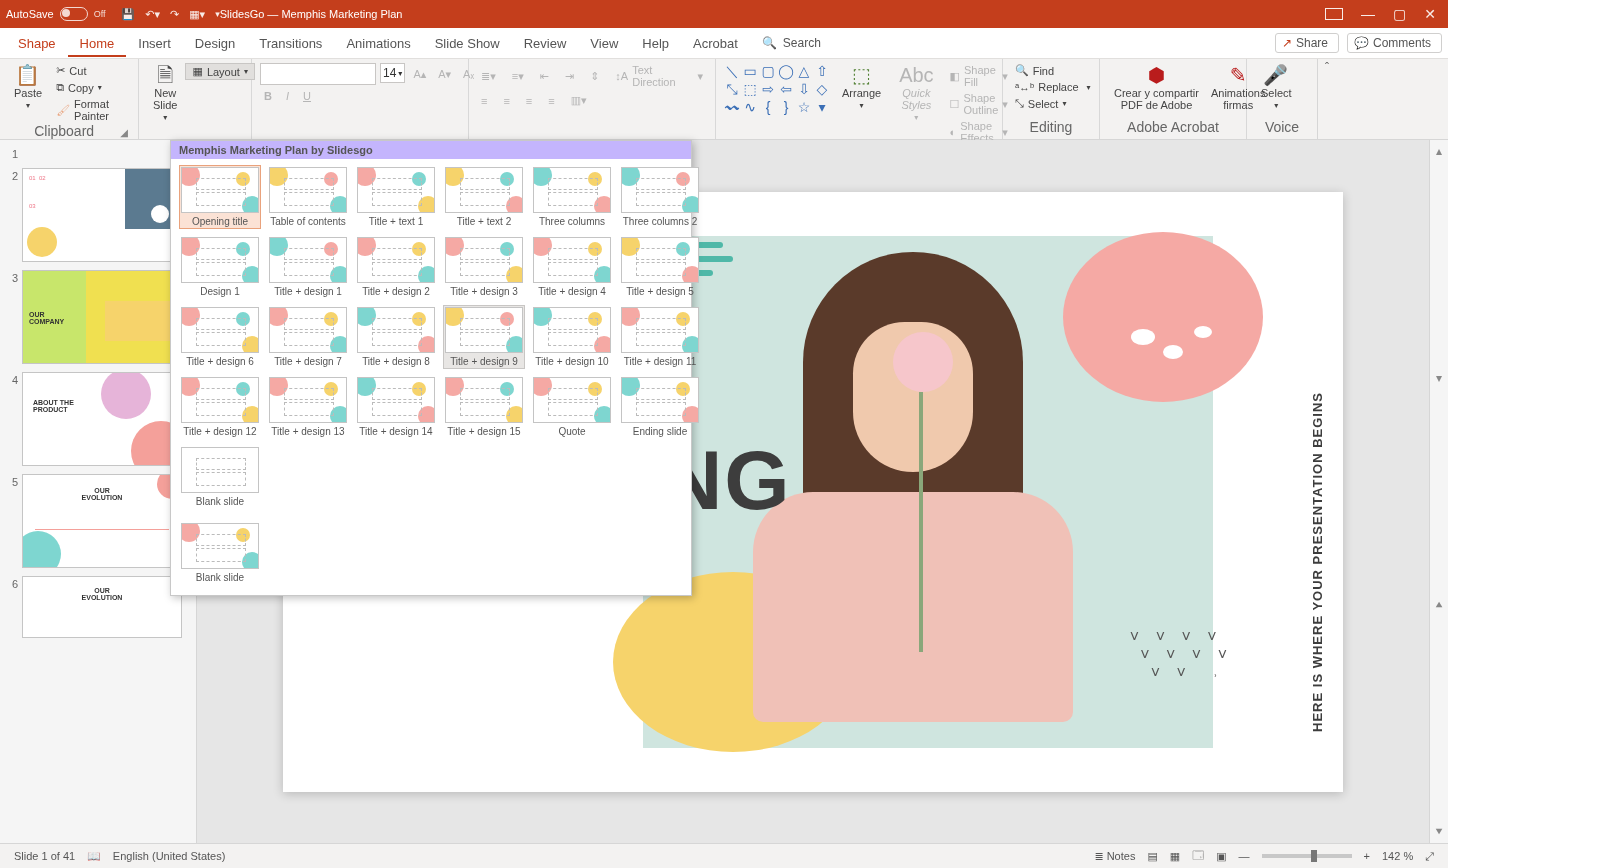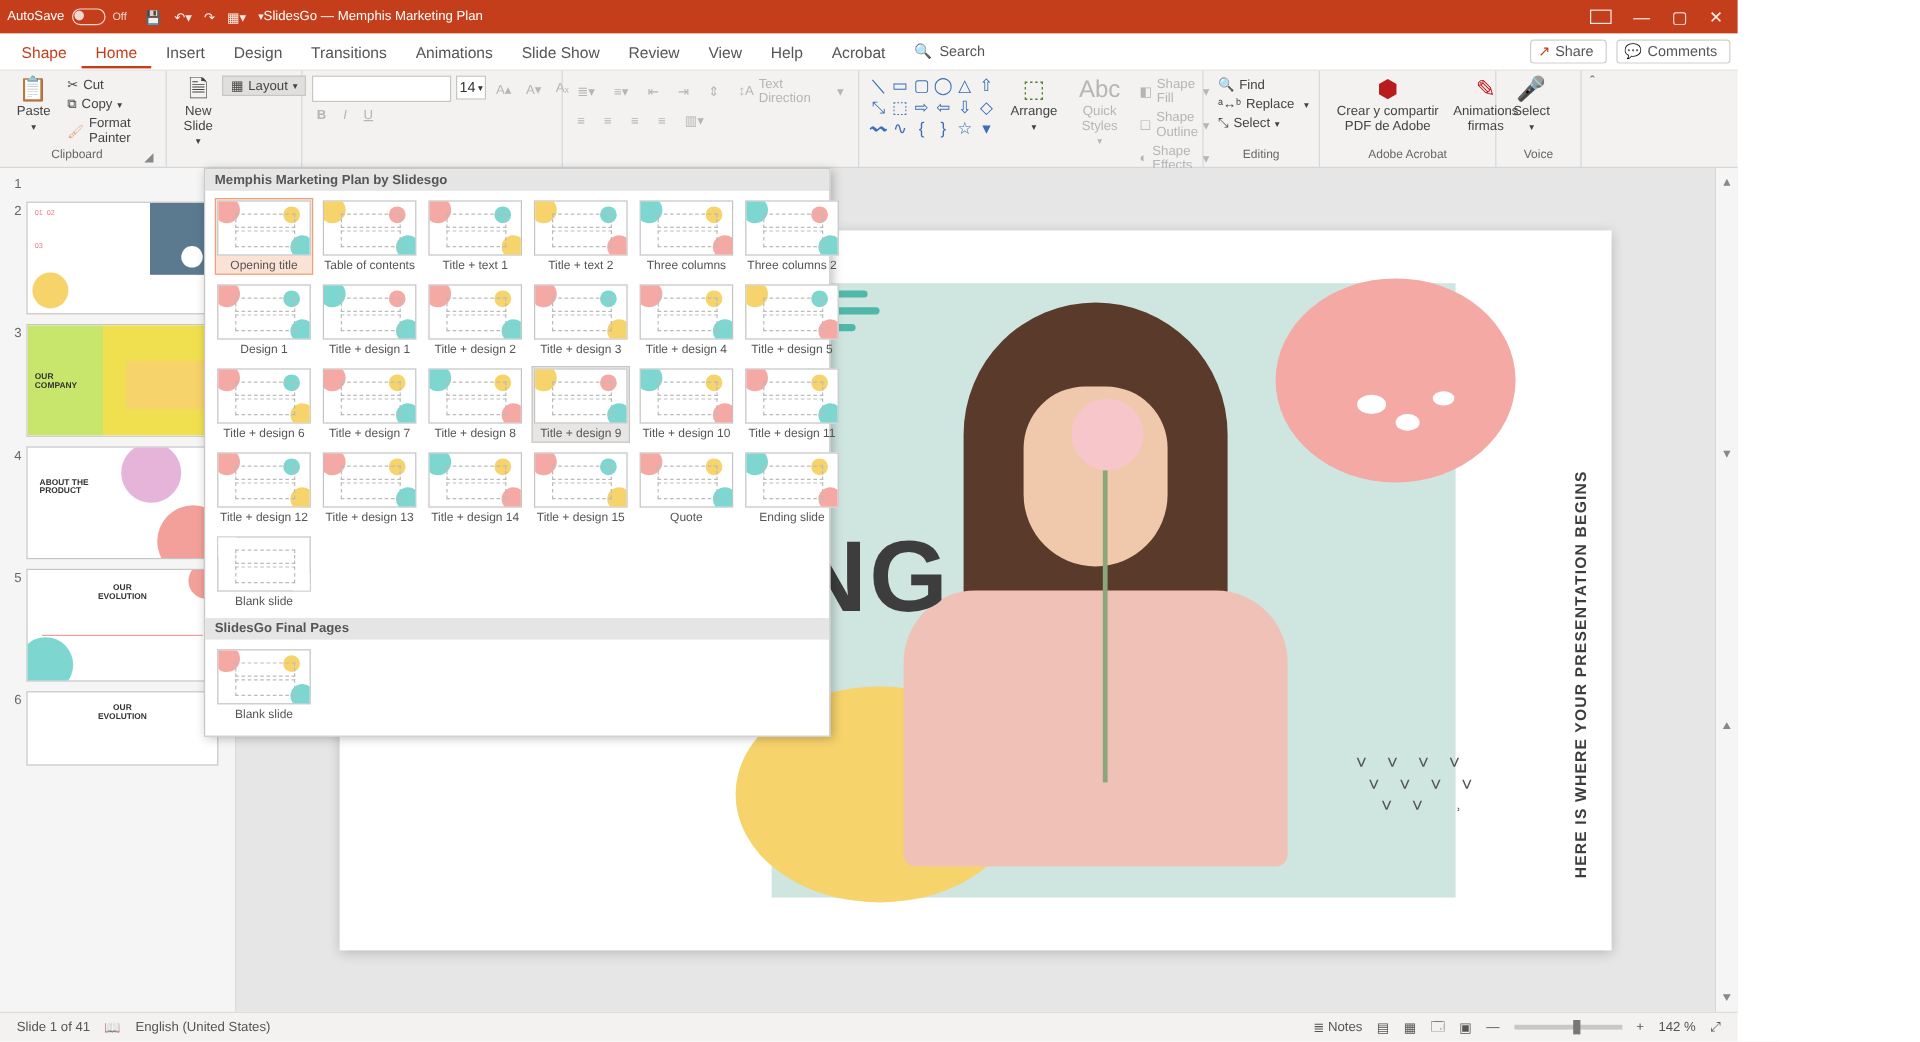--- a/index.html
+++ b/index.html
@@ -19,21 +19,21 @@
 .menu-row{height:30px;background:#fff;border-bottom:1px solid #e1dfdd;display:flex;align-items:center;padding:0 6px;position:relative;}
 .menu-row .tab{padding:6px 12px;color:#555;cursor:pointer;font-size:13px;}
 .menu-row .tab.file{color:#C43E1C;}
 .menu-row .tab.active{color:#C43E1C;border-bottom:2px solid #C43E1C;padding-bottom:4px;}
 .menu-row .right-btns{position:absolute;right:6px;display:flex;gap:8px;}
 .pill{border:1px solid #d0cfce;border-radius:3px;padding:2px 10px 2px 6px;display:flex;align-items:center;gap:4px;color:#555;cursor:pointer;background:#fff;}
 .search-group{display:flex;align-items:center;gap:6px;margin-left:12px;color:#555;cursor:text;}
 
 .ribbon{height:80px;background:#f3f2f1;border-bottom:1px solid #d6d6d6;display:flex;position:relative;}
 .group{display:flex;flex-direction:column;border-right:1px solid #d8d8d8;padding:4px 8px 2px 8px;}
-.group-label{text-align:center;font-size:10px;color:#666;margin-top:auto;padding-bottom:2px;}
+.group-label{text-align:center;font-size:14px;color:#666;margin-top:auto;padding-bottom:2px;}
 .group-body{flex:1;display:flex;align-items:flex-start;}
 .vbtn{display:flex;flex-direction:column;align-items:center;justify-content:center;padding:2px 6px;gap:2px;cursor:pointer;color:#444;font-size:11px;text-align:center;}
 .vbtn .ico{font-size:20px;line-height:1;}
 .hbtn{display:flex;align-items:center;gap:4px;padding:1px 4px;color:#444;cursor:pointer;font-size:11px;}
 .hbtn.dis{color:#b5b5b5;}
 .hstack{display:flex;flex-direction:column;gap:2px;}
 
 .shape-grid{display:grid;grid-template-columns:repeat(6,16px);grid-auto-rows:16px;gap:2px;}
 .shape-grid span{color:#3b6fb6;font-size:14px;line-height:16px;text-align:center;}
 
@@ -51,21 +51,21 @@
 .notes-bar{height:36px;background:#f5f5f5;border-top:1px solid #d6d6d6;display:flex;align-items:center;padding:0 14px;color:#888;}
 .scroll-btns{width:18px;background:#f5f5f5;border-left:1px solid #d6d6d6;display:flex;flex-direction:column;align-items:center;justify-content:space-between;padding:4px 0;}
 
 .status-bar{height:24px;background:#f3f2f1;border-top:1px solid #d6d6d6;display:flex;align-items:center;padding:0 8px;font-size:11px;color:#555;}
 .status-bar .spacer{flex:1;}
 .status-bar .sbtn{padding:0 6px;display:flex;align-items:center;gap:3px;cursor:pointer;}
 .zoom-track{width:90px;height:4px;background:#c8c8c8;position:relative;margin:0 6px;}
 .zoom-track::after{content:"";position:absolute;width:6px;height:12px;background:#777;top:-4px;left:55%;}
 
 .layout-gallery{position:absolute;top:0;left:170px;width:520px;background:#fff;border:1px solid #c8c8c8;box-shadow:2px 2px 8px rgba(0,0,0,0.25);z-index:50;padding-bottom:4px;}
-.layout-section-title{background:#e5e5e5;padding:3px 8px;font-size:11px;font-weight:600;color:#555;}
+.layout-section-title{background:#c4b5fd;padding:3px 8px;font-size:11px;font-weight:600;color:#555;}
 .layout-grid{display:grid;grid-template-columns:repeat(6,1fr);gap:6px;padding:6px 8px;}
 .layout-item{display:flex;flex-direction:column;align-items:center;cursor:pointer;padding:2px;}
 .layout-item.selected{background:#fbe2d5;border:1px solid #e9a27c;padding:1px;}
 .layout-item.hover{background:#e8e6e4;border:1px solid #c8c6c4;padding:1px;}
 .layout-preview{width:76px;height:44px;background:#fff;border:1px solid #c4c4c4;position:relative;overflow:hidden;}
 .layout-label{font-size:10px;color:#555;margin-top:3px;text-align:center;line-height:1.1;}
 
 .blob{position:absolute;border-radius:50%;}
 
 .ribbon-collapse{width:18px;border-left:1px solid #d6d6d6;display:flex;align-items:flex-start;justify-content:center;color:#666;padding-top:2px;}
@@ -253,21 +253,21 @@
             <span>☆</span>
             <span>▾</span>
         </div>
         <div class="vbtn">
             <span class="ico" style="color:#538135;">⬚</span>
             <span>Arrange</span>
             <span style="font-size:8px;">▾</span>
           </div>
         <div class="vbtn" style="color:#b5b5b5;">
             <span class="ico">Abc</span>
-            <span style="white-space:pre;">Quick
+            <span style="white-space:pre;font-style:italic;">Quick
 Styles</span>
             <span style="font-size:8px;">▾</span>
           </div>
         <div class="hstack">
           <div class="hbtn dis"><span>◧</span><span>Shape Fill</span>▾</div>
           <div class="hbtn dis"><span>☐</span><span>Shape Outline</span>▾</div>
           <div class="hbtn dis"><span>◐</span><span>Shape Effects</span>▾</div>
         </div>
       </div>
       <div style="display:flex;">
@@ -683,21 +683,20 @@
             <div class="layout-preview">
               <div class="lp-blob" style="width: 22px; height: 22px; background: rgb(255, 255, 255); left: -4px; top: -4px;"></div>
               <div class="lp-blob" style="width: 20px; height: 20px; background: rgb(255, 255, 255); right: -4px; bottom: -4px;"></div>
               <div class="lp-blob" style="width: 14px; height: 14px; background: rgb(255, 255, 255); right: 8px; top: 4px;"></div>
               <div class="lp-box" style="left: 14px; top: 10px; width: 48px; height: 10px;"></div>
               <div class="lp-box" style="left: 14px; top: 24px; width: 48px; height: 12px;"></div>
             </div>
             <div class="layout-label">Blank slide</div>
           </div>
         </div>
-      <div class="layout-section-title">SlidesGo Final Pages</div>
       <div class="layout-grid" id="layout-grid-2" style="grid-template-columns:repeat(6,1fr);">
           <div class="layout-item">
             <div class="layout-preview">
               <div class="lp-blob" style="width: 22px; height: 22px; background: rgb(245, 169, 164); left: -4px; top: -4px;"></div>
               <div class="lp-blob" style="width: 20px; height: 20px; background: rgb(126, 214, 208); right: -4px; bottom: -4px;"></div>
               <div class="lp-blob" style="width: 14px; height: 14px; background: rgb(246, 211, 107); right: 8px; top: 4px;"></div>
               <div class="lp-box" style="left: 14px; top: 10px; width: 48px; height: 10px;"></div>
               <div class="lp-box" style="left: 14px; top: 24px; width: 48px; height: 12px;"></div>
             </div>
             <div class="layout-label">Blank slide</div>

